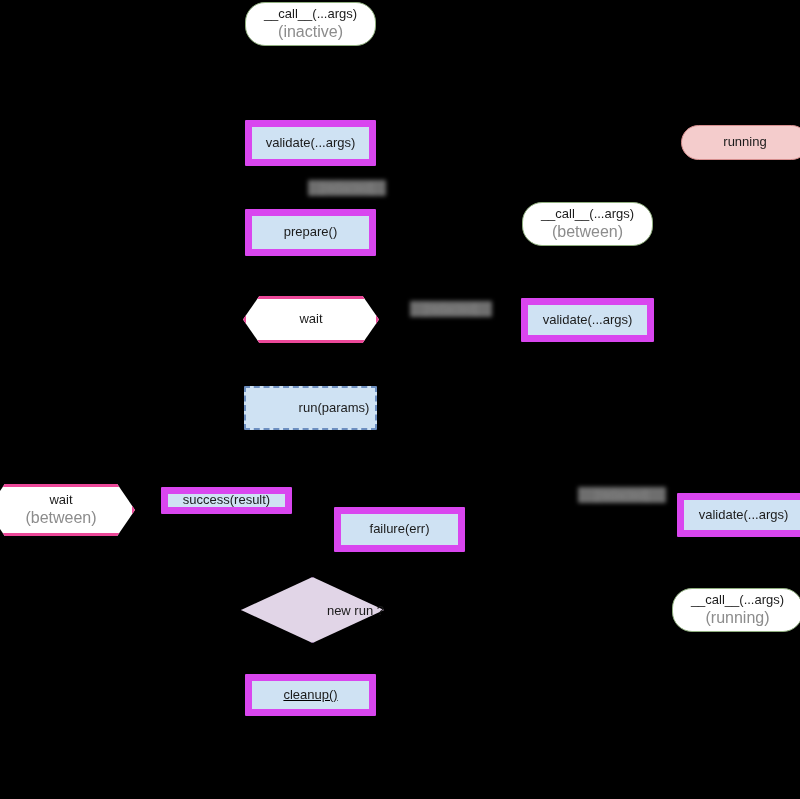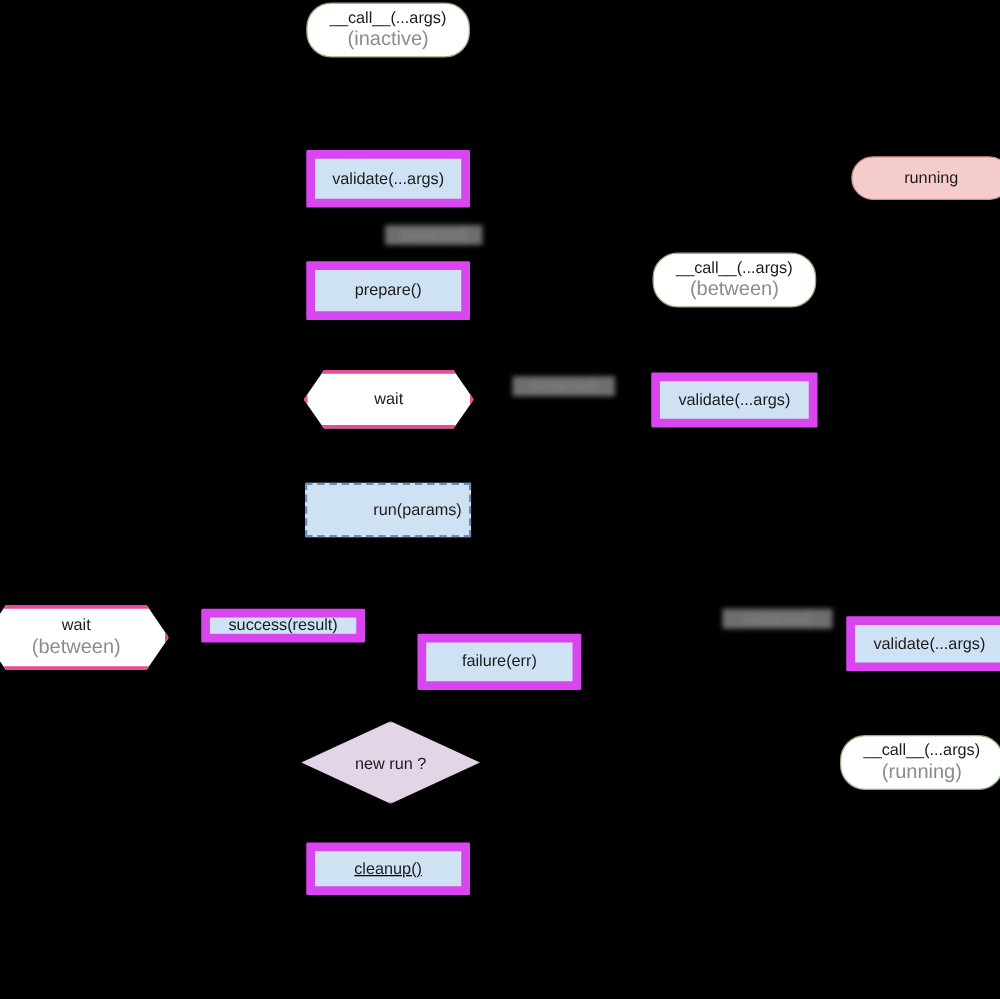--- a/index.html
+++ b/index.html
@@ -79,21 +79,21 @@
     inset: 0;
     background: #e1d5e7;
     border: 1px solid #9673a6;
     clip-path: polygon(50% 0%, 100% 50%, 50% 100%, 0% 50%);
   }
   .n-diamond-text {
     position: absolute;
     inset: 0;
     display: flex;
     align-items: center;
-    justify-content: center;
+    justify-content: flex-end;
   }
 
   
   .redacted {
     position: absolute;
     background: #6e6e6e;
     color: #858585;
     font-size: 12px;
     display: flex;
     align-items: center;

